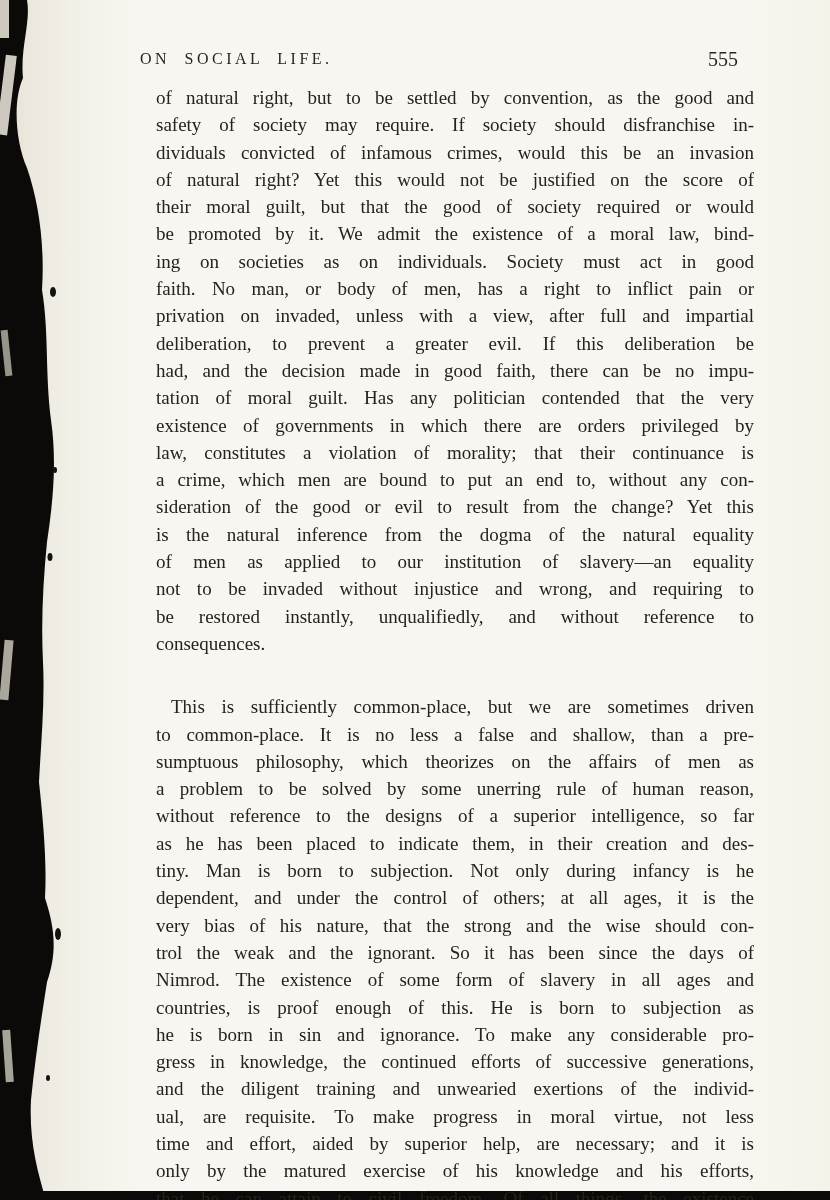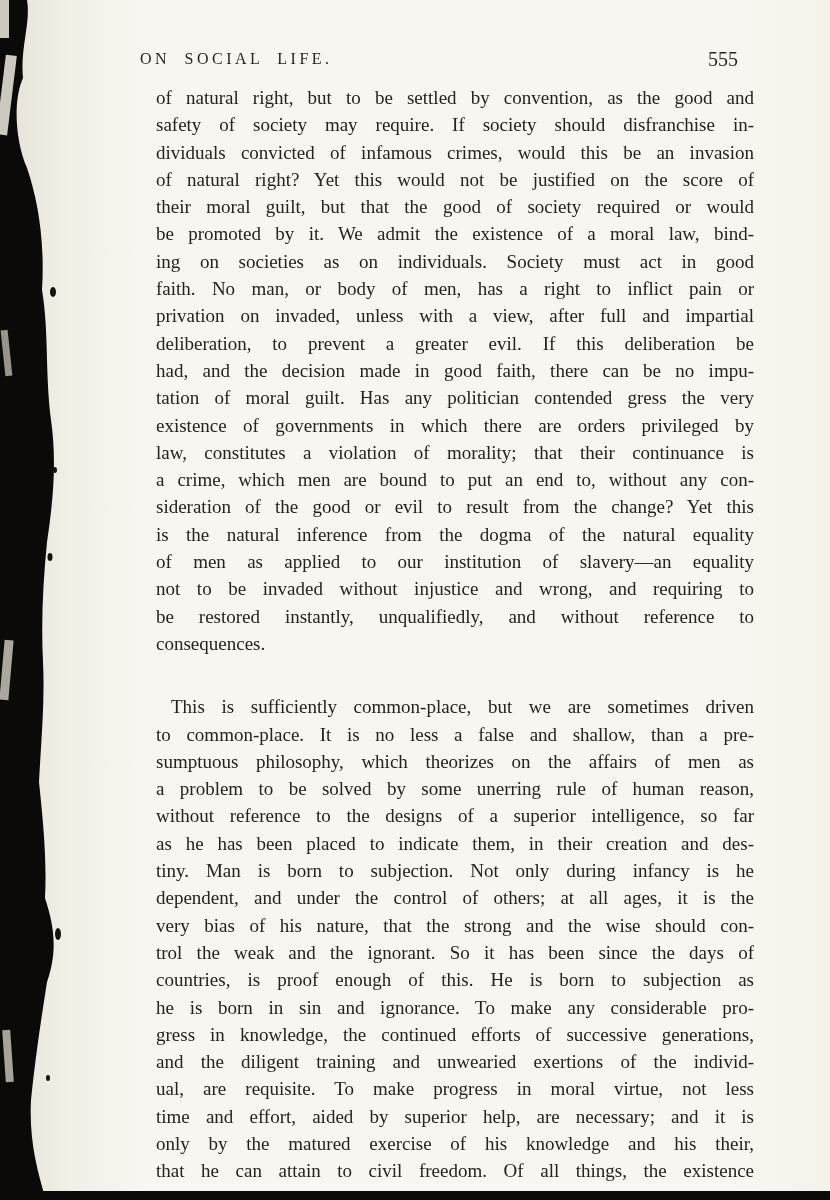--- a/index.html
+++ b/index.html
@@ -118,21 +118,21 @@
         <div class="line">safety of society may require.  If society should disfranchise in-</div>
         <div class="line">dividuals convicted of infamous crimes, would this be an invasion</div>
         <div class="line">of natural right?  Yet this would not be justified on the score of</div>
         <div class="line">their moral guilt, but that the good of society required or would</div>
         <div class="line">be promoted by it.  We admit the existence of a moral law, bind-</div>
         <div class="line">ing on societies as on individuals.  Society must act in good</div>
         <div class="line">faith.  No man, or body of men, has a right to inflict pain or</div>
         <div class="line">privation on invaded, unless with a view, after full and impartial</div>
         <div class="line">deliberation, to prevent a greater evil.  If this deliberation be</div>
         <div class="line">had, and the decision made in good faith, there can be no impu-</div>
-        <div class="line">tation of moral guilt.  Has any politician contended gress the very</div>
+        <div class="line">tation of moral guilt.  Has any politician contended that the very</div>
         <div class="line">existence of governments in which there are orders privileged by</div>
         <div class="line">law, constitutes a violation of morality; that their continuance is</div>
         <div class="line">a crime, which men are bound to put an end to, without any con-</div>
         <div class="line">sideration of the good or evil to result from the change?  Yet this</div>
         <div class="line">is the natural inference from the dogma of the natural equality</div>
         <div class="line">of men as applied to our institution of slavery—an equality</div>
         <div class="line">not to be invaded without injustice and wrong, and requiring to</div>
         <div class="line">be restored instantly, unqualifiedly, and without reference to</div>
         <div class="line no-just">consequences.</div>
       </div>
@@ -140,24 +140,25 @@
         <div class="line">This is sufficiently common-place, but we are sometimes driven</div>
         <div class="line">to common-place.  It is no less a false and shallow, than a pre-</div>
         <div class="line">sumptuous philosophy, which theorizes on the affairs of men as</div>
         <div class="line">a problem to be solved by some unerring rule of human reason,</div>
         <div class="line">without reference to the designs of a superior intelligence, so far</div>
         <div class="line">as he has been placed to indicate them, in their creation and des-</div>
         <div class="line">tiny.  Man is born to subjection.  Not only during infancy is he</div>
         <div class="line">dependent, and under the control of others; at all ages, it is the</div>
         <div class="line">very bias of his nature, that the strong and the wise should con-</div>
         <div class="line">trol the weak and the ignorant.  So it has been since the days of</div>
+        <div class="line">Nimrod.  The existence of some form of slavery in all ages and</div>
         <div class="line">countries, is proof enough of this.  He is born to subjection as</div>
         <div class="line">he is born in sin and ignorance.  To make any considerable pro-</div>
         <div class="line">gress in knowledge, the continued efforts of successive generations,</div>
         <div class="line">and the diligent training and unwearied exertions of the individ-</div>
         <div class="line">ual, are requisite.  To make progress in moral virtue, not less</div>
         <div class="line">time and effort, aided by superior help, are necessary; and it is</div>
-        <div class="line">only by the matured exercise of his knowledge and his their,</div>
+        <div class="line">only by the matured exercise of his knowledge and his efforts,</div>
         <div class="line">that he can attain to civil freedom.  Of all things, the existence</div>
       </div>
     </div>
 
 </div>
 
 </body></html>

